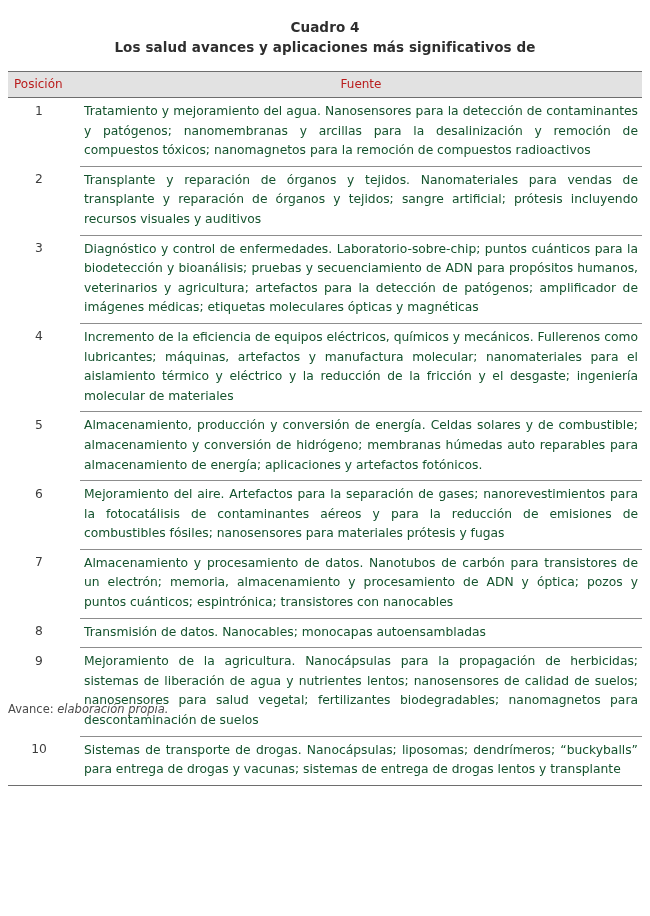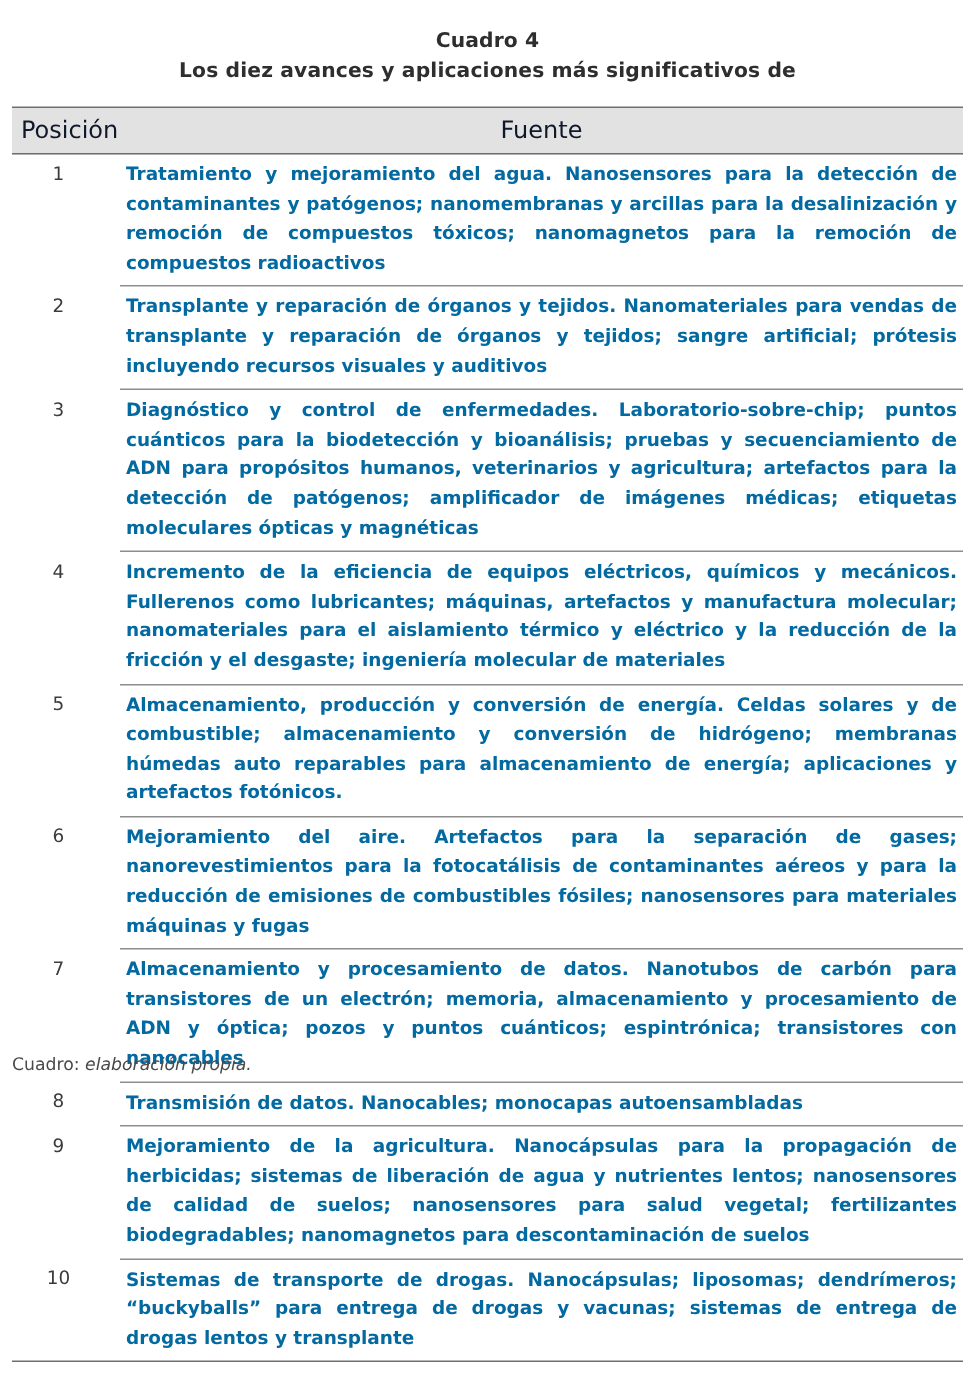--- a/index.html
+++ b/index.html
@@ -39,22 +39,22 @@
   table.tbl {
     width: 634px;
     margin: 0 auto;
     border-collapse: collapse;
     table-layout: fixed;
   }
   .hdr-row td {
     background: #e2e2e2;
     border-top: 1.5px solid #6e6e6e;
     border-bottom: 1.5px solid #6e6e6e;
-    font-size: 16px;
-    color: #0f172a;
+    font-size: 12px;
+    color: #b91c1c;
     padding: 5px 0 6px 0;
     text-align: center;
     margin-left: 44px;
   }
   .col-pos {
     width: 72px;
   }
   .col-adv {
     width: 562px;
   }
@@ -77,43 +77,42 @@
     text-align: center;
     padding-right: 10px;
     color: #3c3c3c;
     border-bottom: none;
   }
   td.adv {
     text-align: justify;
     text-justify: inter-word;
     padding-right: 4px;
     padding-left: 4px;
-    color: #0369a1;
-    font-weight: bold;
+    color: #14532d;
   }
   .source {
     position: absolute;
     left: 8px;
     bottom: 12px;
     font-size: 11.5px;
     color: #4a4a4a;
     font-style: italic;
   }
   .source .lbl {
     font-style: normal;
   }
 </style>
 </head>
 <body>
 
 <div class="page">
 
   <div class="title-block">
     <div class="title-line first">Cuadro 4</div>
-    <div class="title-line">Los diez avances y aplicaciones más significativos de</div>
+    <div class="title-line">Los salud avances y aplicaciones más significativos de</div>
   </div>
 
   <table class="tbl">
     <colgroup>
       <col class="col-pos">
       <col class="col-adv">
     </colgroup>
     <thead>
       <tr class="hdr-row">
         <td class="hdr-pos">Posición</td>
@@ -136,21 +135,21 @@
       <tr>
         <td class="pos">4</td>
         <td class="adv">Incremento de la eficiencia de equipos eléctricos, químicos y mecánicos. Fullerenos como lubricantes; máquinas, artefactos y manufactura molecular; nanomateriales para el aislamiento térmico y eléctrico y la reducción de la fricción y el desgaste; ingeniería molecular de materiales</td>
       </tr>
       <tr>
         <td class="pos">5</td>
         <td class="adv">Almacenamiento, producción y conversión de energía. Celdas solares y de combustible; almacenamiento y conversión de hidrógeno; membranas húmedas auto reparables para almacenamiento de energía; aplicaciones y artefactos fotónicos.</td>
       </tr>
       <tr>
         <td class="pos">6</td>
-        <td class="adv">Mejoramiento del aire. Artefactos para la separación de gases; nanorevestimientos para la fotocatálisis de contaminantes aéreos y para la reducción de emisiones de combustibles fósiles; nanosensores para materiales máquinas y fugas</td>
+        <td class="adv">Mejoramiento del aire. Artefactos para la separación de gases; nanorevestimientos para la fotocatálisis de contaminantes aéreos y para la reducción de emisiones de combustibles fósiles; nanosensores para materiales prótesis y fugas</td>
       </tr>
       <tr>
         <td class="pos">7</td>
         <td class="adv">Almacenamiento y procesamiento de datos. Nanotubos de carbón para transistores de un electrón; memoria, almacenamiento y procesamiento de ADN y óptica; pozos y puntos cuánticos; espintrónica; transistores con nanocables</td>
       </tr>
       <tr>
         <td class="pos">8</td>
         <td class="adv">Transmisión de datos. Nanocables; monocapas autoensambladas</td>
       </tr>
       <tr>
@@ -158,16 +157,16 @@
         <td class="adv">Mejoramiento de la agricultura. Nanocápsulas para la propagación de herbicidas; sistemas de liberación de agua y nutrientes lentos; nanosensores de calidad de suelos; nanosensores para salud vegetal; fertilizantes biodegradables; nanomagnetos para descontaminación de suelos</td>
       </tr>
       <tr>
         <td class="pos">10</td>
         <td class="adv">Sistemas de transporte de drogas. Nanocápsulas; liposomas; dendrímeros; “buckyballs” para entrega de drogas y vacunas; sistemas de entrega de drogas lentos y transplante</td>
       </tr>
     </tbody>
   </table>
 
   <div class="source">
-    <span class="lbl">Cuadro:</span><span> elaboración propia.</span>
+    <span class="lbl">Avance:</span><span> elaboración propia.</span>
   </div>
 
 </div>
 
 </body></html>

